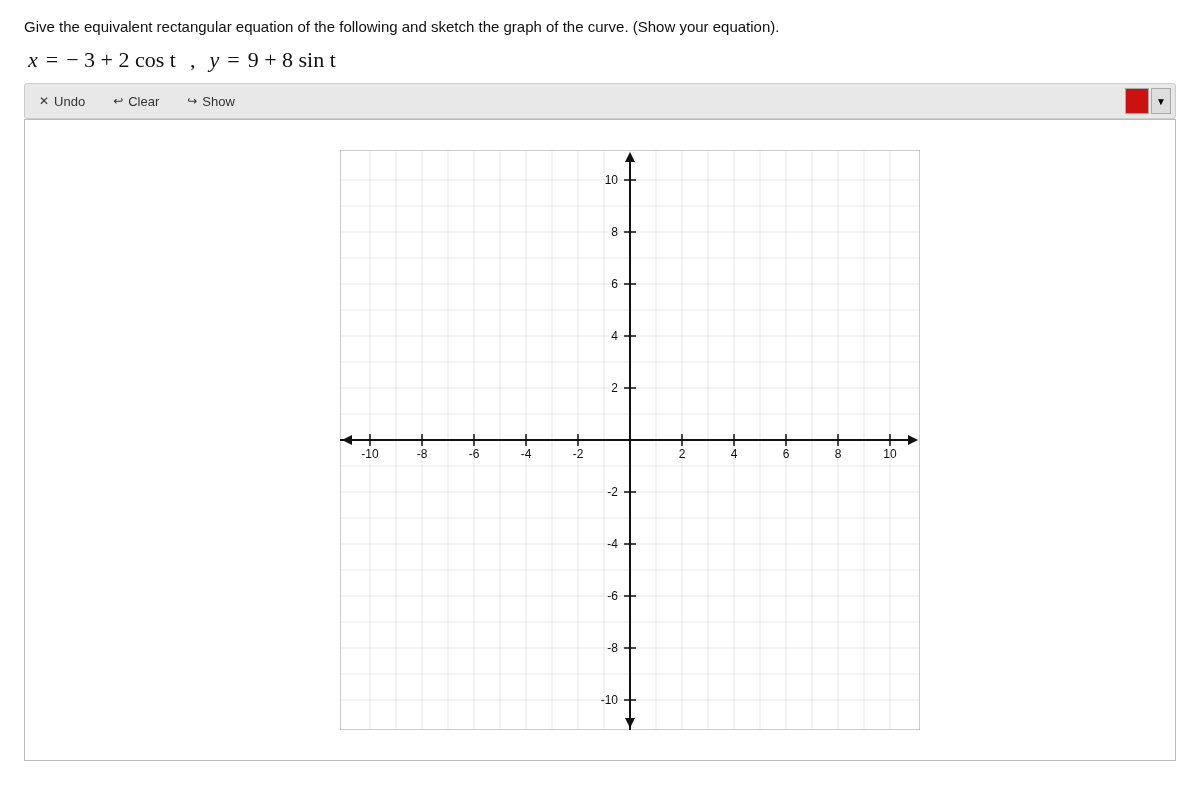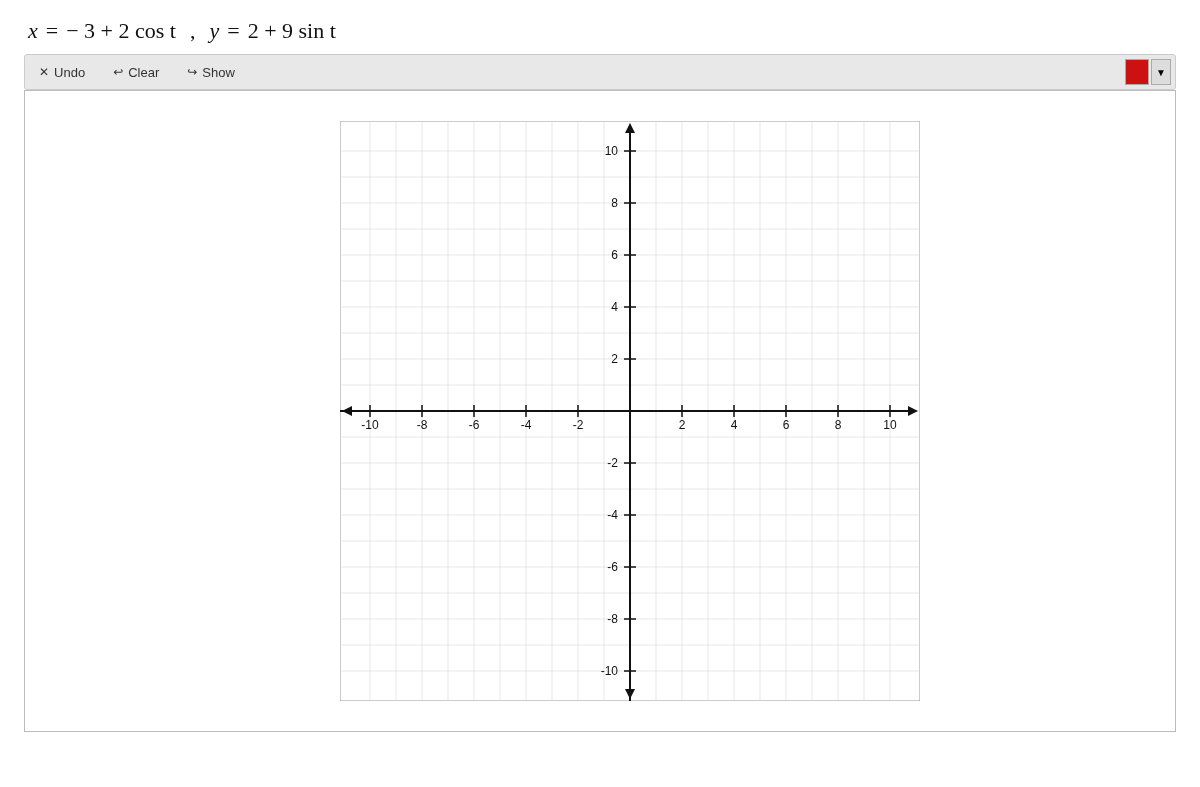--- a/index.html
+++ b/index.html
@@ -96,29 +96,30 @@
     }
     .graph-svg {
       display: block;
     }
   </style>
 </head>
 <body>
 
 <div class="page">
 
+  <div class="question-text">Give the equivalent rectangular equation of the following and sketch the graph of the curve. (Show your equation).</div>
 
   <div class="equation-line">
     <span class="eq-var">x</span>
     <span style="margin:0 8px;">=</span>
     <span>− 3 + 2 cos t</span>
     <span style="margin:0 14px;">,</span>
     <span class="eq-var">y</span>
     <span style="margin:0 8px;">=</span>
-    <span>2 + 9 sin t</span>
+    <span>9 + 8 sin t</span>
   </div>
 
   <div class="toolbar">
     <button class="toolbar-btn">
       <span class="icon">✕</span>
       <span>Undo</span>
     </button>
     <button class="toolbar-btn">
       <span class="icon">↩</span>
       <span>Clear</span>

